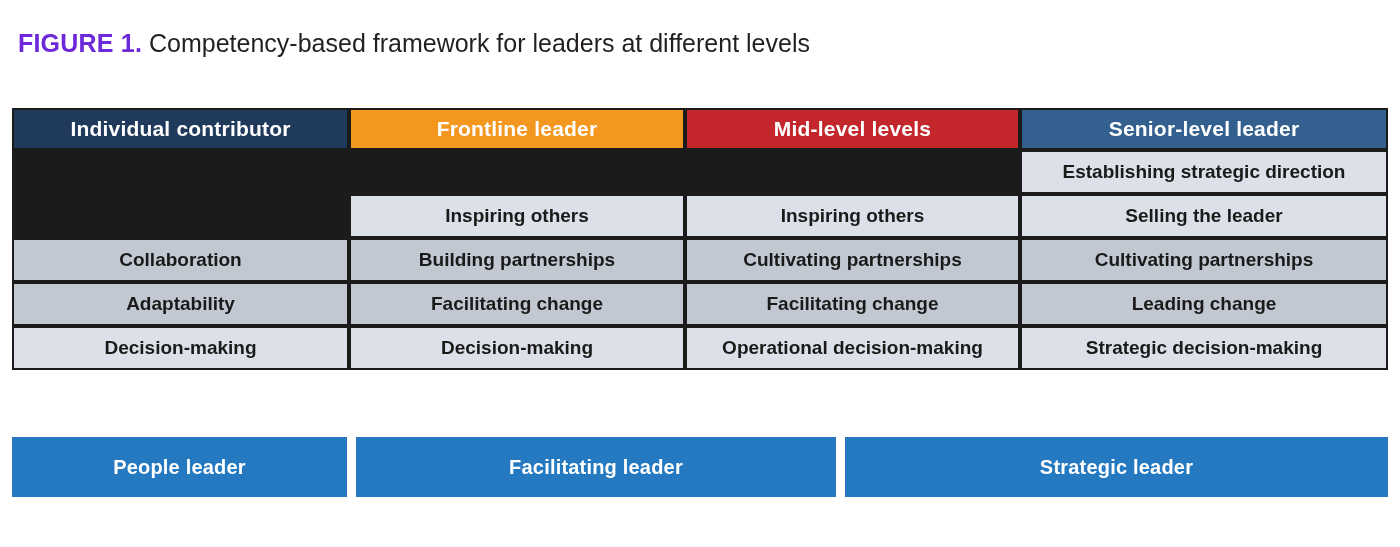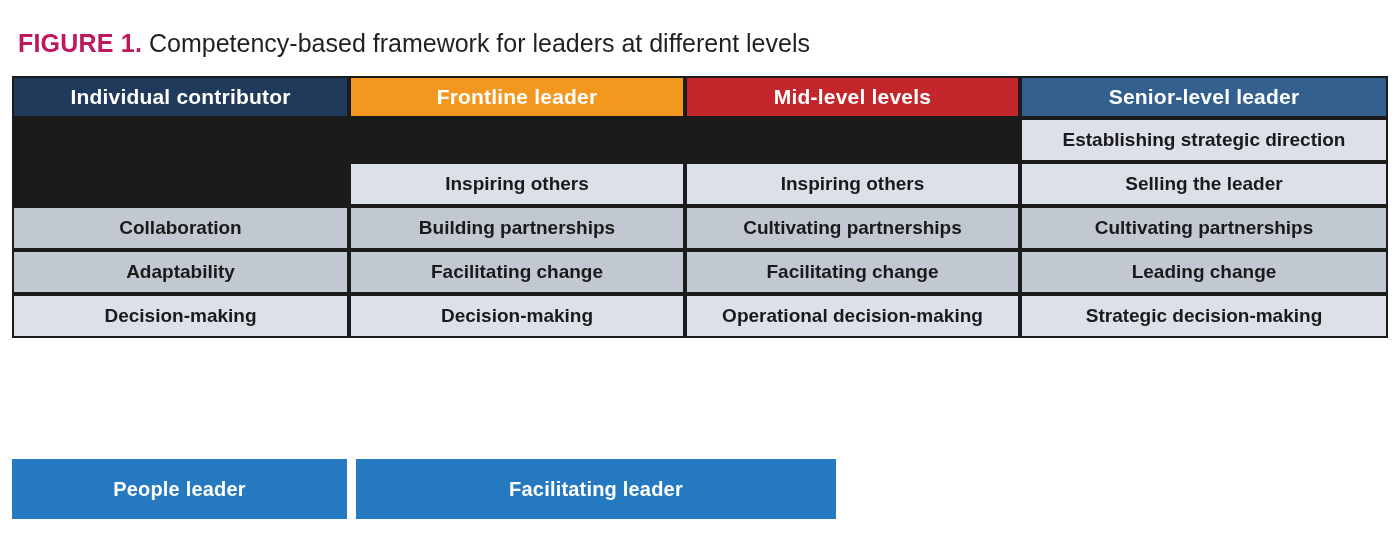--- a/index.html
+++ b/index.html
@@ -23,33 +23,33 @@
 
   
   .figure-title {
     padding: 28px 0 0 18px;
     font-size: 25px;
     line-height: 30px;
     color: #231f20;
     white-space: nowrap;
   }
   .figure-title .fig-label {
-    color: #be185d;
+    color: #6d28d9;
     font-weight: bold;
     letter-spacing: 0.2px;
   }
   .figure-title .fig-caption {
     font-weight: normal;
   }
 
   
   .matrix {
     position: absolute;
     left: 12px;
-    top: 76px;
+    top: 108px;
     width: 1376px;
     border-collapse: separate;
     border-spacing: 0;
     background: #1c1b1b;
     table-layout: fixed;
   }
   .matrix tr { height: 44px; }
 
   .matrix td {
     padding: 0 6px;
@@ -85,21 +85,21 @@
 
   
   td.tone-dark  { background: #c2c8d2; }
   td.tone-light { background: #dce0e8; }
   td.tone-empty { background: #1c1b1b; border-color: #1c1b1b; }
 
   
   .footer-band {
     position: absolute;
     left: 12px;
-    top: 459px;
+    top: 437px;
     width: 1376px;
     height: 60px;
     display: flex;
     gap: 9px;
   }
   .footer-seg {
     background: #2579c0;
     color: #ffffff;
     font-size: 20px;
     font-weight: bold;
@@ -173,15 +173,16 @@
         <td class="tone-light">Operational decision-making</td>
         <td class="tone-light">Strategic decision-making</td>
       </tr>
 
     </tbody>
   </table>
 
   <div class="footer-band">
     <div class="footer-seg seg-people">People leader</div>
     <div class="footer-seg seg-operational">Facilitating leader</div>
+    <div class="footer-seg seg-strategic">Strategic leader</div>
   </div>
 
 </div>
 
 </body></html>

